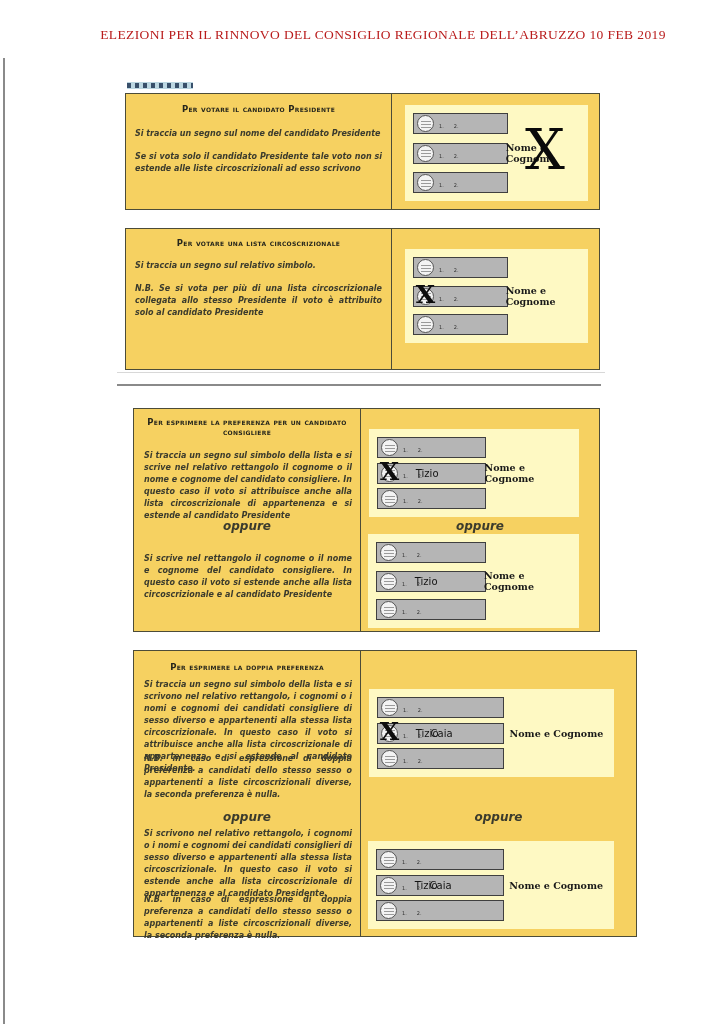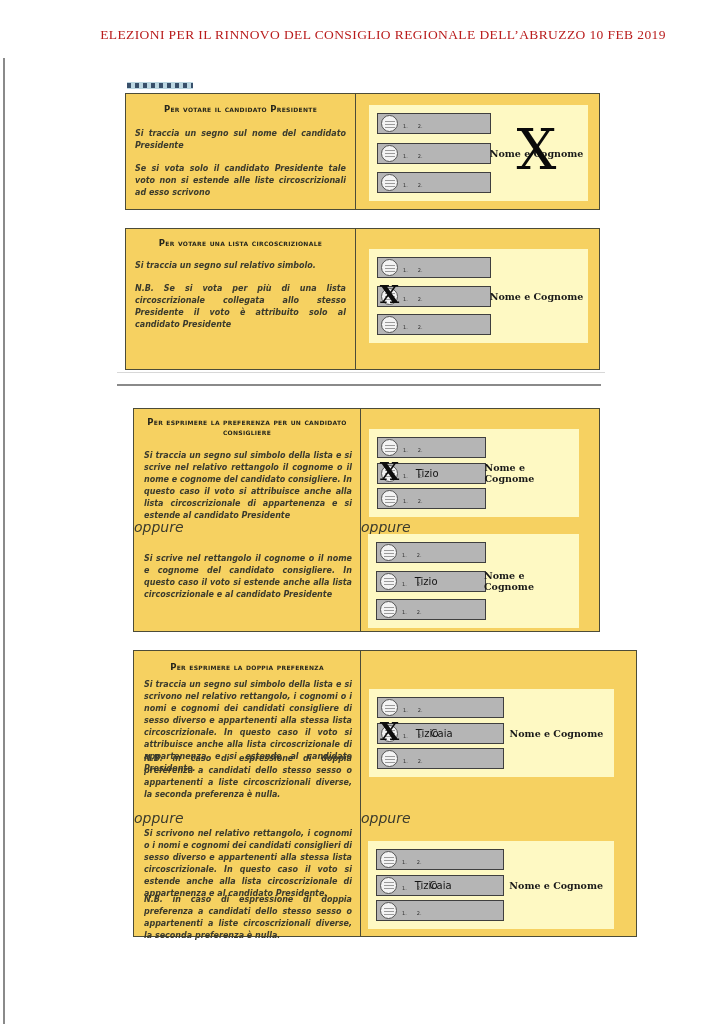--- a/index.html
+++ b/index.html
@@ -21,28 +21,28 @@
 
   
   .box{position:absolute;display:flex;background:#f6d161;border:1.5px solid #4c4c38;box-sizing:border-box;}
   .cell{position:relative;box-sizing:border-box;}
   .text-cell{border-right:1.5px solid #4c4c38;}
   .illus-cell{flex:1;}
   .s1{left:125px;top:93px;width:475px;height:117px;}
   .s2{left:125px;top:228px;width:475px;height:142px;}
   .s3{left:133px;top:408px;width:467px;height:224px;}
   .s4{left:133px;top:650px;width:504px;height:287px;}
-  .s1 .text-cell,.s2 .text-cell{width:230px;}
+  .s1 .text-cell,.s2 .text-cell{width:266px;}
   .s3 .text-cell,.s4 .text-cell{width:227px;}
 
   h3.btitle{margin:0;text-align:center;font-size:8.5px;font-weight:bold;
             font-variant:small-caps;letter-spacing:.3px;color:#26261c;}
   p.ptxt{margin:0;font-size:8px;font-weight:bold;font-style:italic;line-height:1.5;
          text-align:justify;color:#3b3b2d;}
-  .opp{font-size:14px;font-weight:normal;font-style:italic;text-align:left;color:#3b3b2d;}
+  .opp{font-size:12px;font-weight:bold;font-style:italic;text-align:center;color:#3b3b2d;}
 
   
   .s1 h3.btitle{margin:10px 6px 0;}
   .s1 p.p0{margin:14px 9px 0;}
   .s1 p.p1{margin:11px 9px 0;}
   .s2 h3.btitle{margin:9px 6px 0;}
   .s2 p.p0{margin:12px 9px 0;}
   .s2 p.p1{margin:10px 9px 0;}
   .s2 p.p2{margin:11px 9px 0;}
 

